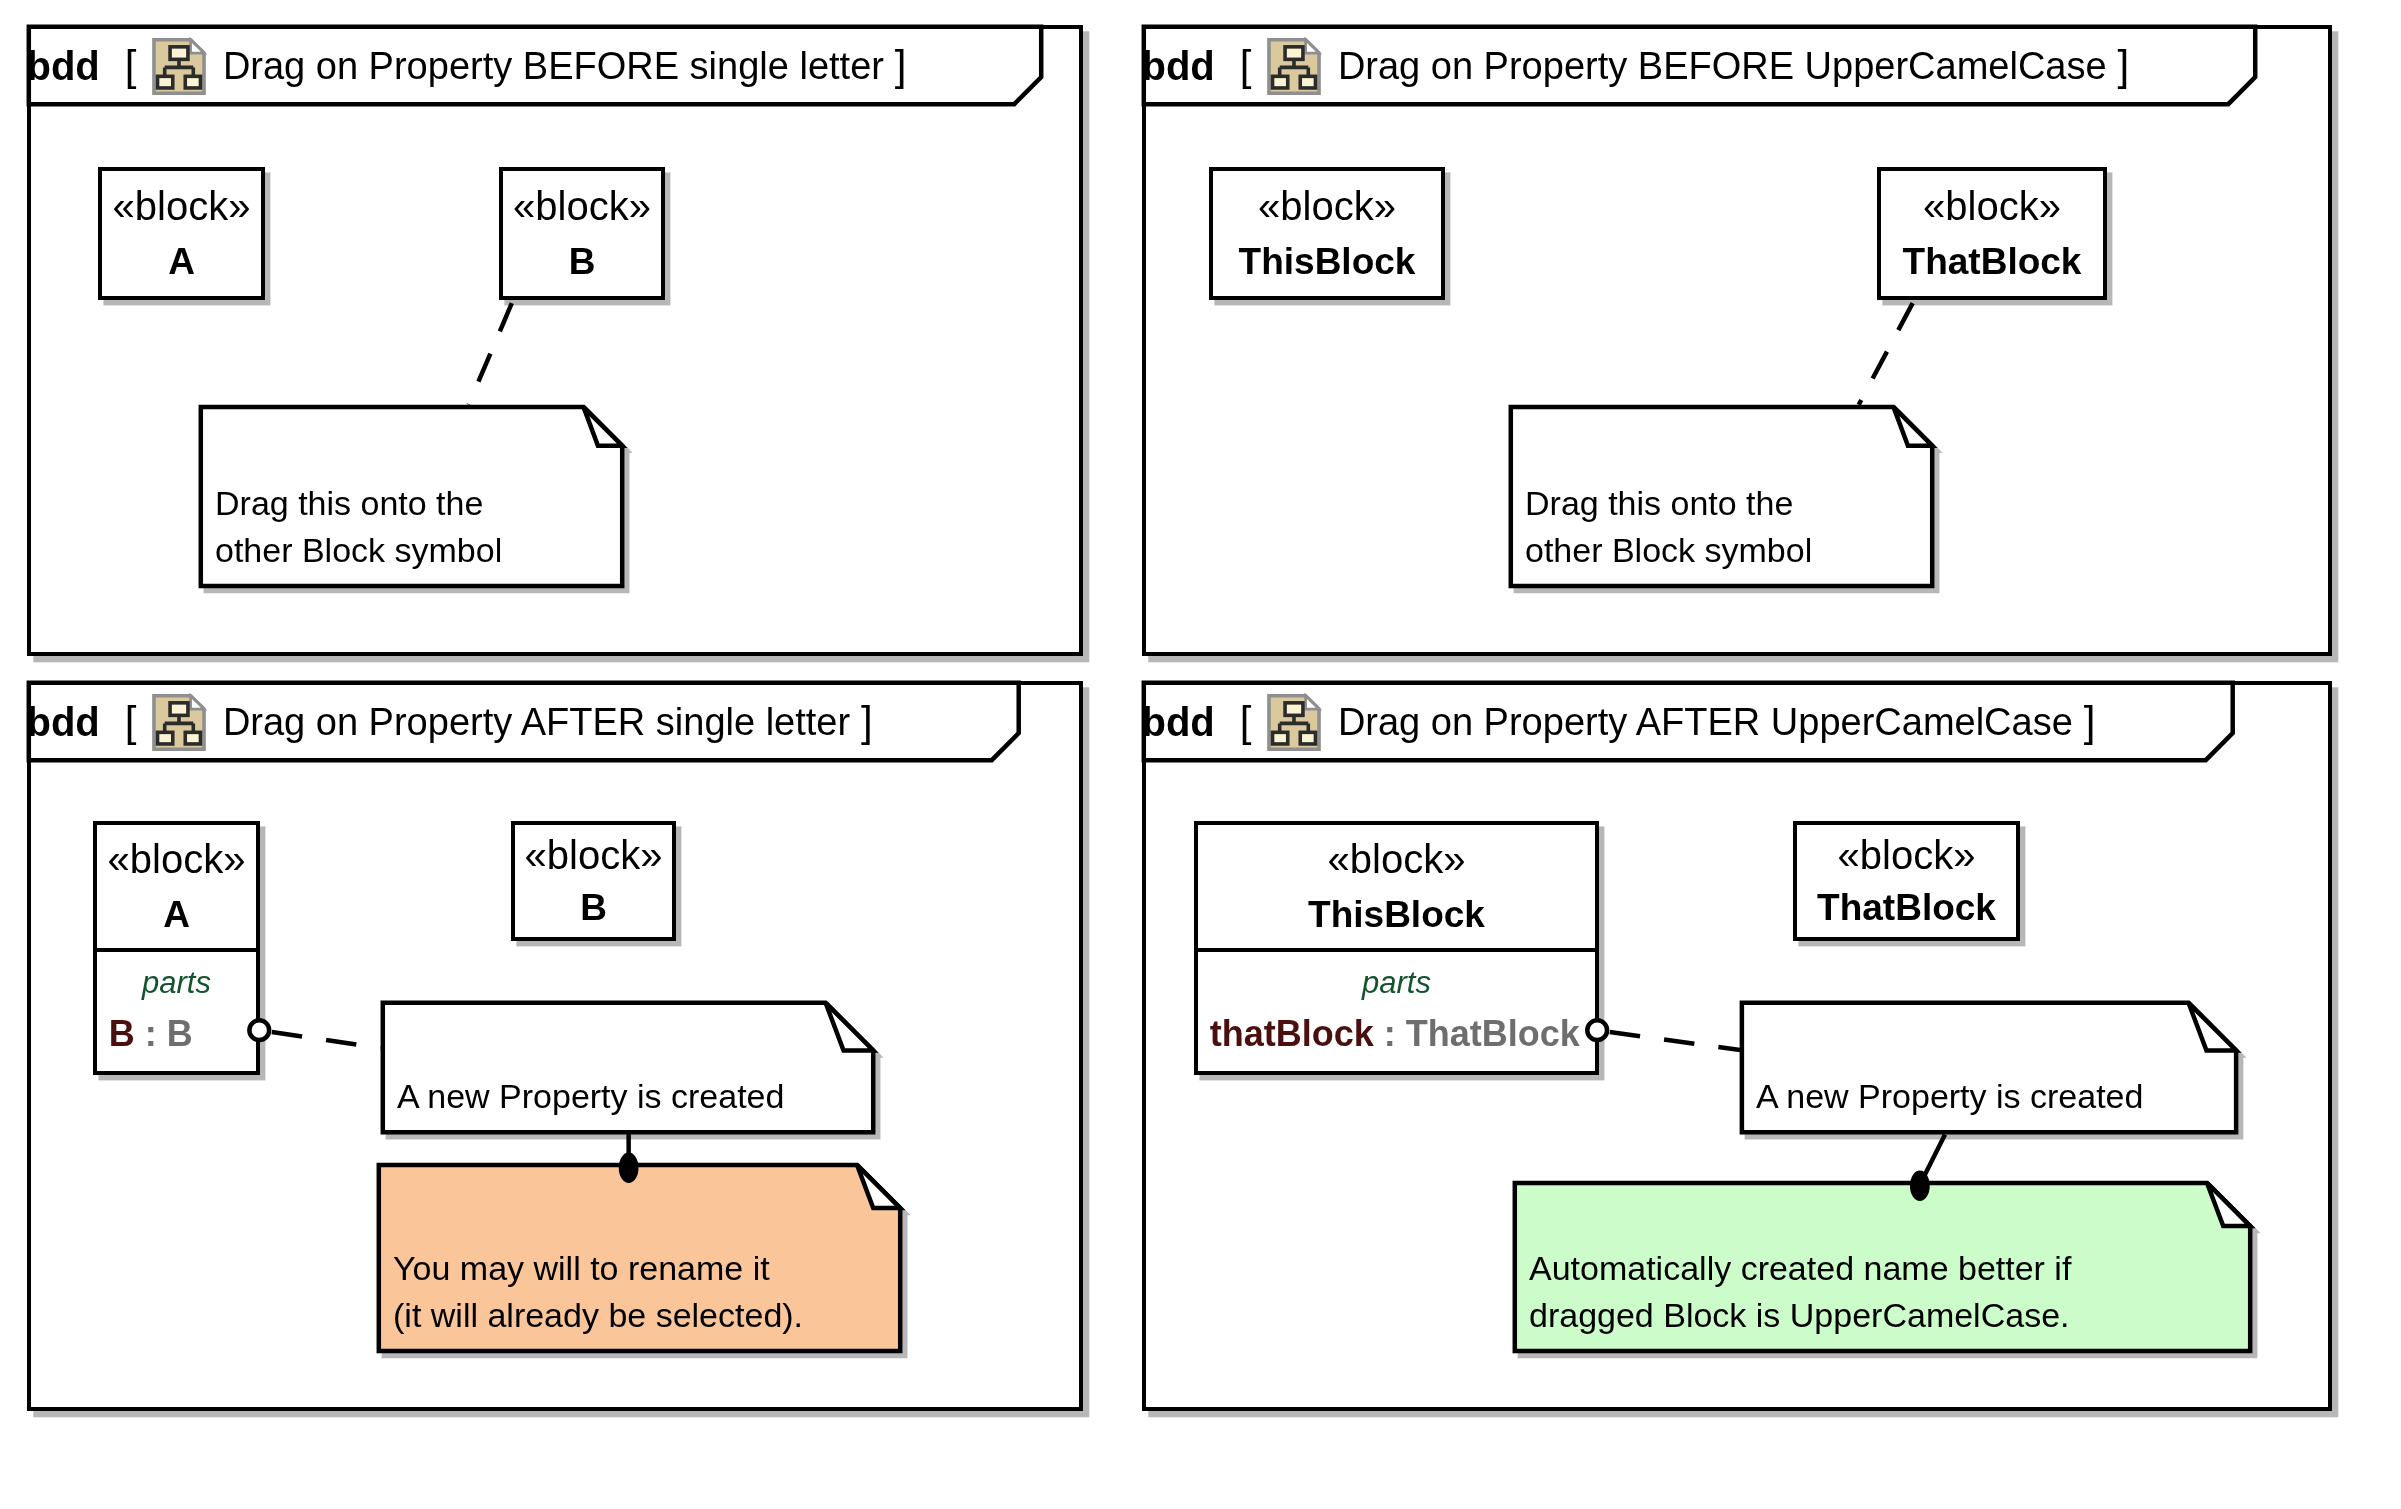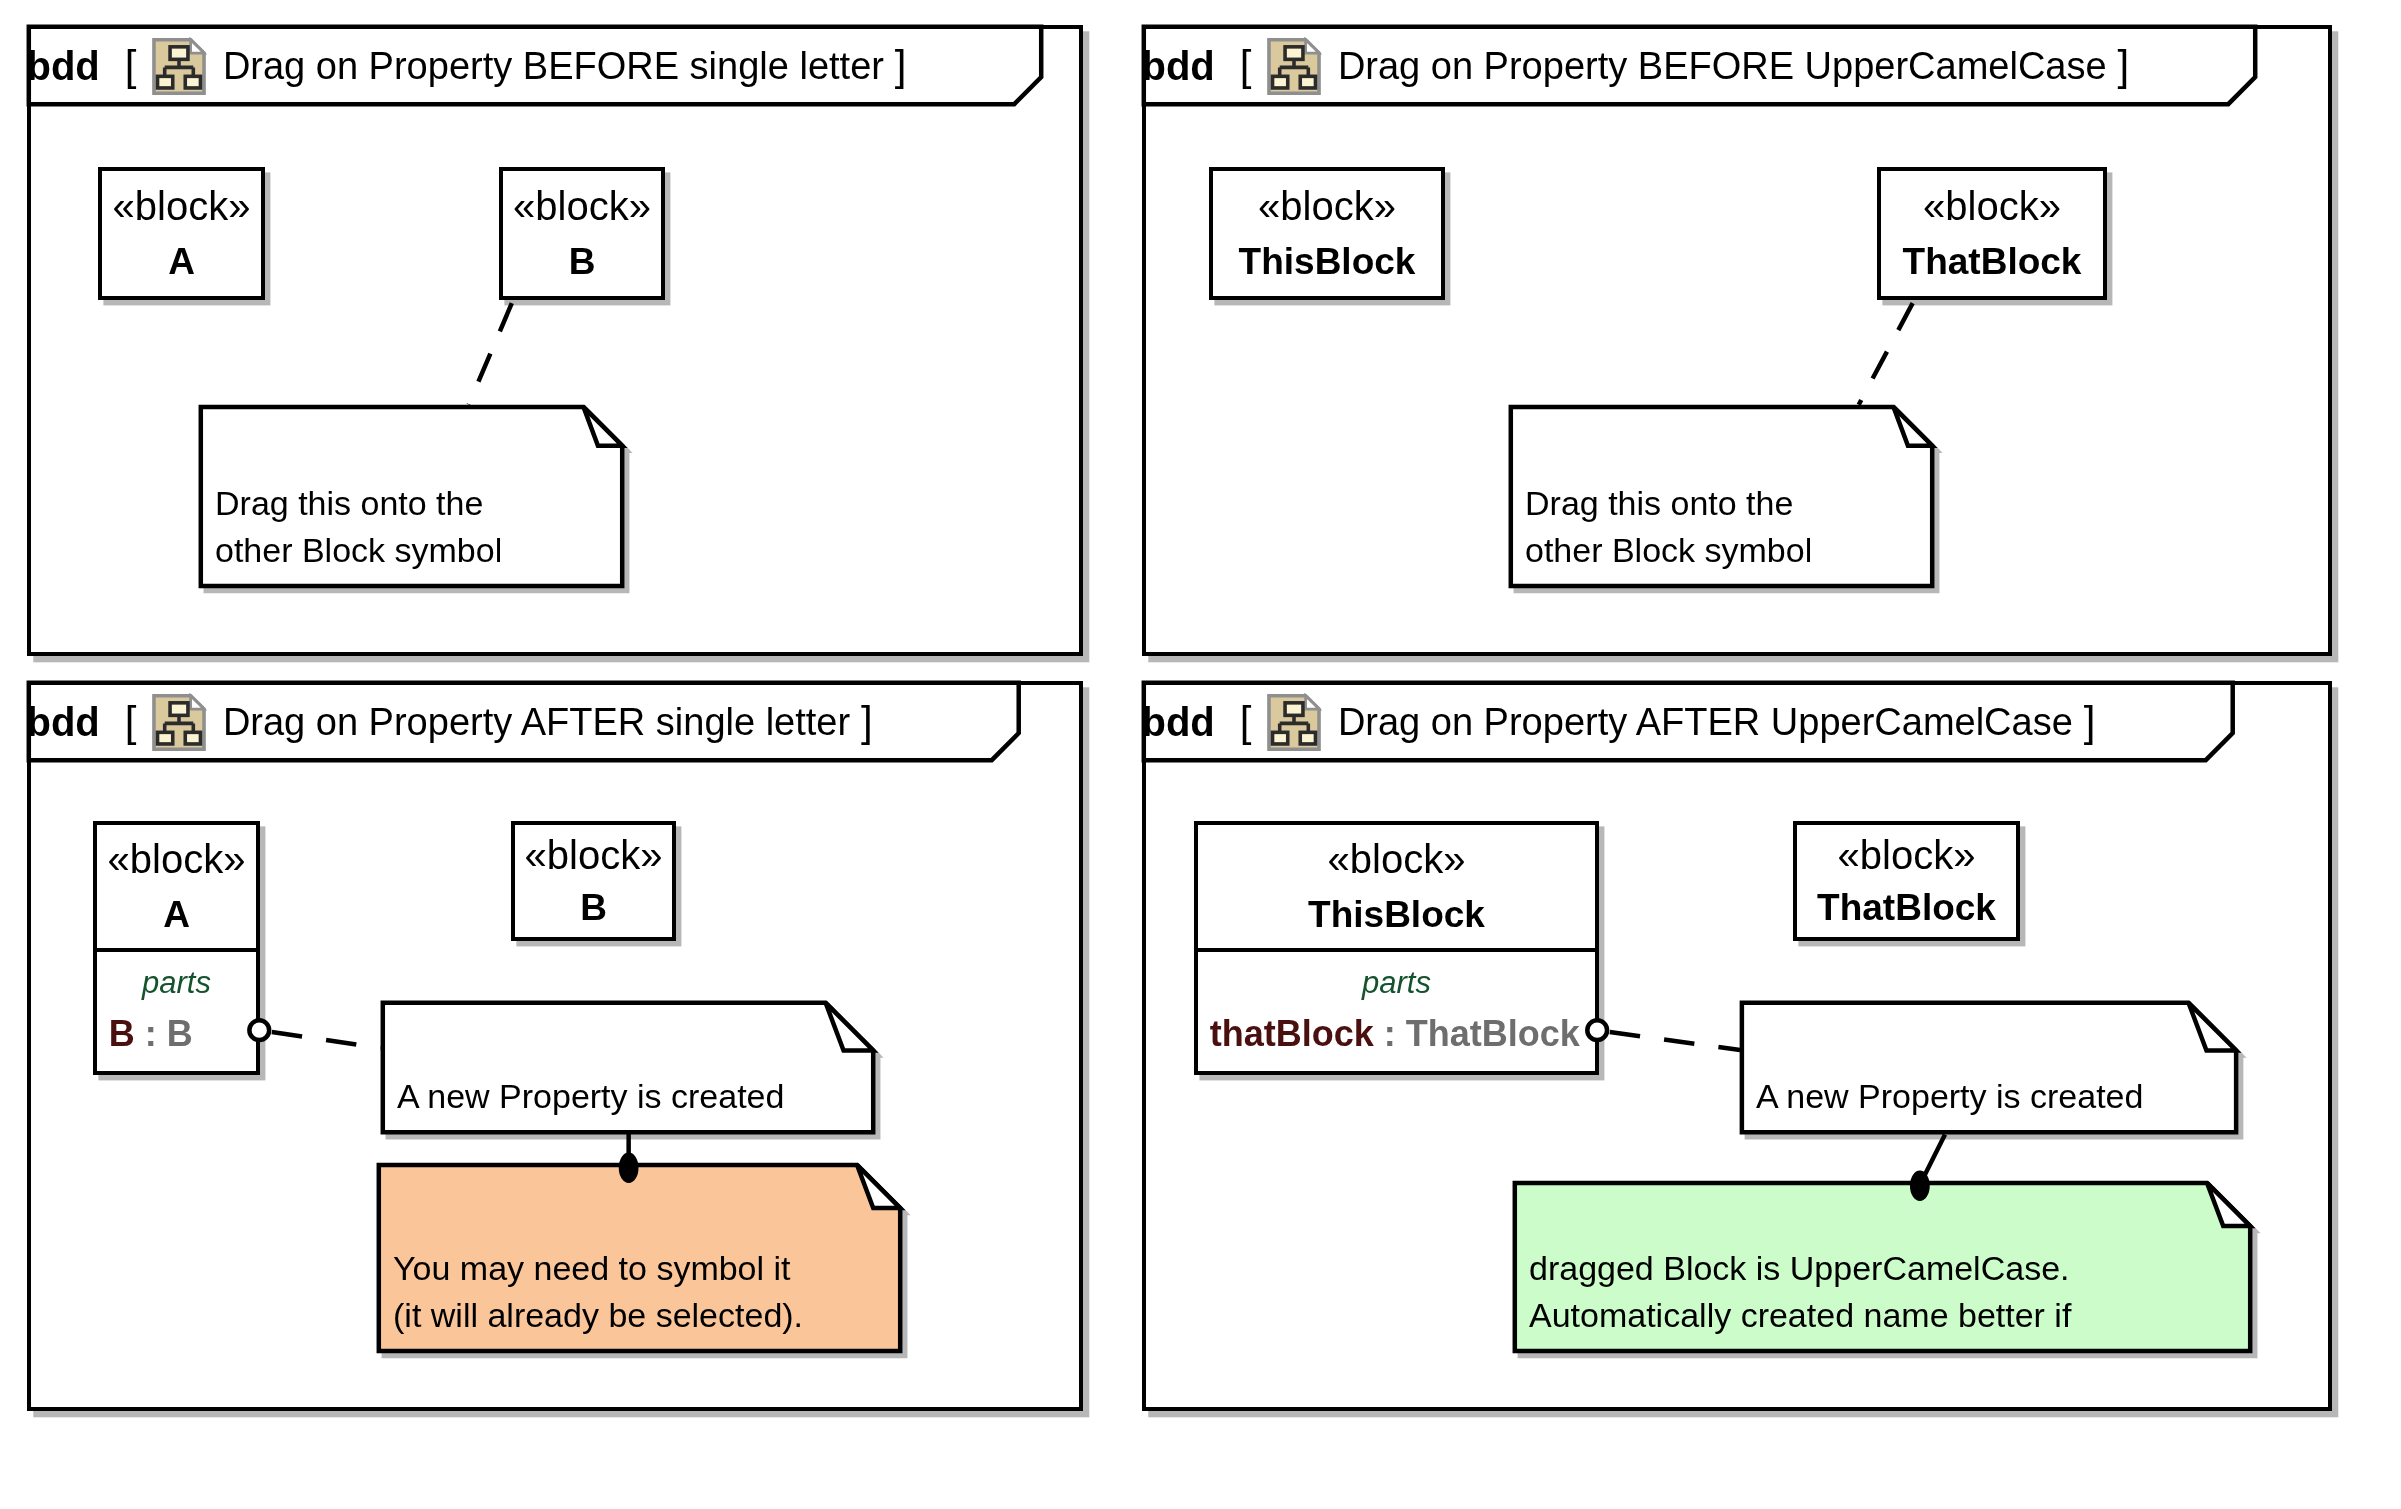--- a/index.html
+++ b/index.html
@@ -185,21 +185,21 @@
         <div>A new Property is created</div>
       </div>
     </div>
 
     <div class="note" style="left:346px;top:478px;width:525px;height:190px">
       <svg width="525" height="190" viewBox="0 0 584 211">
         <path class="nshape" d="M2 2 H534 L582 50 V209 H2 Z" fill="#FAC699"></path>
         <path class="nfold" d="M534 2 L552 50 H582 Z"></path>
       </svg>
       <div class="ntext">
-        <div>You may need to symbol it</div>
+        <div>You may will to rename it</div>
         <div>(it will already be selected).</div>
       </div>
     </div>
 
     <svg class="conn" width="1047" height="721" viewBox="0 0 1165 802">
       <line class="dash" x1="268" y1="386" x2="389" y2="404"></line>
       <circle cx="254" cy="384" r="11"></circle>
       <line x1="665" y1="498" x2="665" y2="532"></line>
       <ellipse cx="665" cy="537" rx="11" ry="17"></ellipse>
     </svg>
@@ -249,22 +249,22 @@
         <div>A new Property is created</div>
       </div>
     </div>
 
     <div class="note" style="left:367px;top:496px;width:739px;height:172px">
       <svg width="739" height="172" viewBox="0 0 822 191">
         <path class="nshape" d="M2 2 H772 L820 50 V189 H2 Z" fill="#CBFCCA"></path>
         <path class="nfold" d="M772 2 L790 50 H820 Z"></path>
       </svg>
       <div class="ntext">
+        <div>Automatically created name better if</div>
         <div>dragged Block is UpperCamelCase.</div>
-        <div>Automatically created name better if</div>
       </div>
     </div>
 
     <svg class="conn" width="1181" height="721" viewBox="0 0 1314 802">
       <line class="dash" x1="516" y1="386" x2="661" y2="406"></line>
       <circle cx="502" cy="384" r="11"></circle>
       <line x1="889" y1="500" x2="863" y2="552"></line>
       <ellipse cx="861" cy="557" rx="11" ry="17"></ellipse>
     </svg>
   </div>

